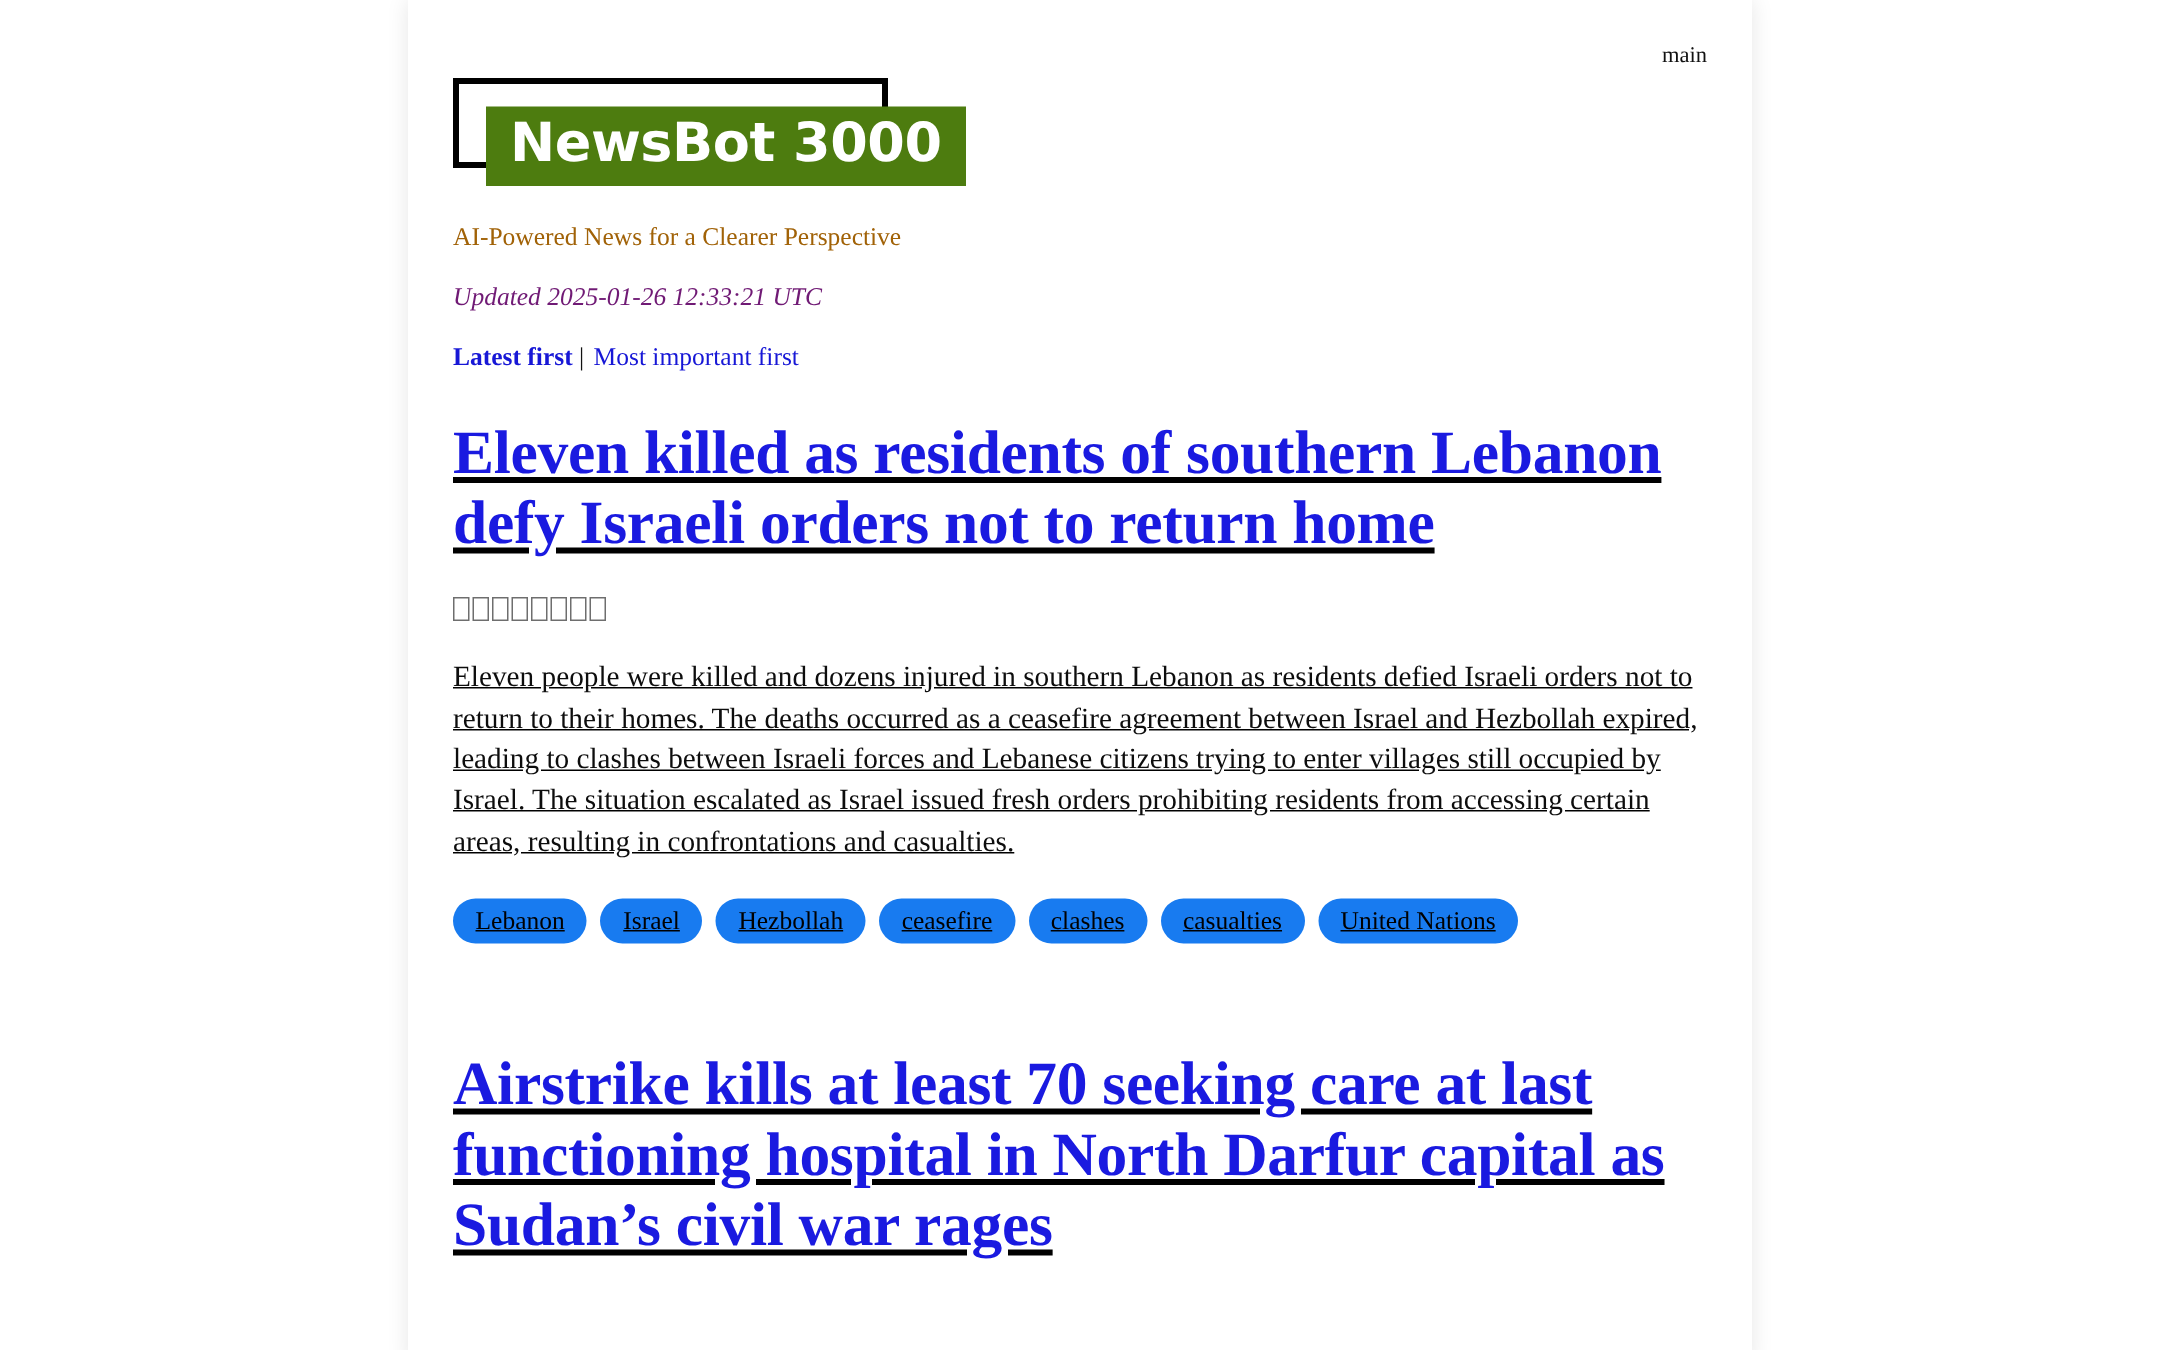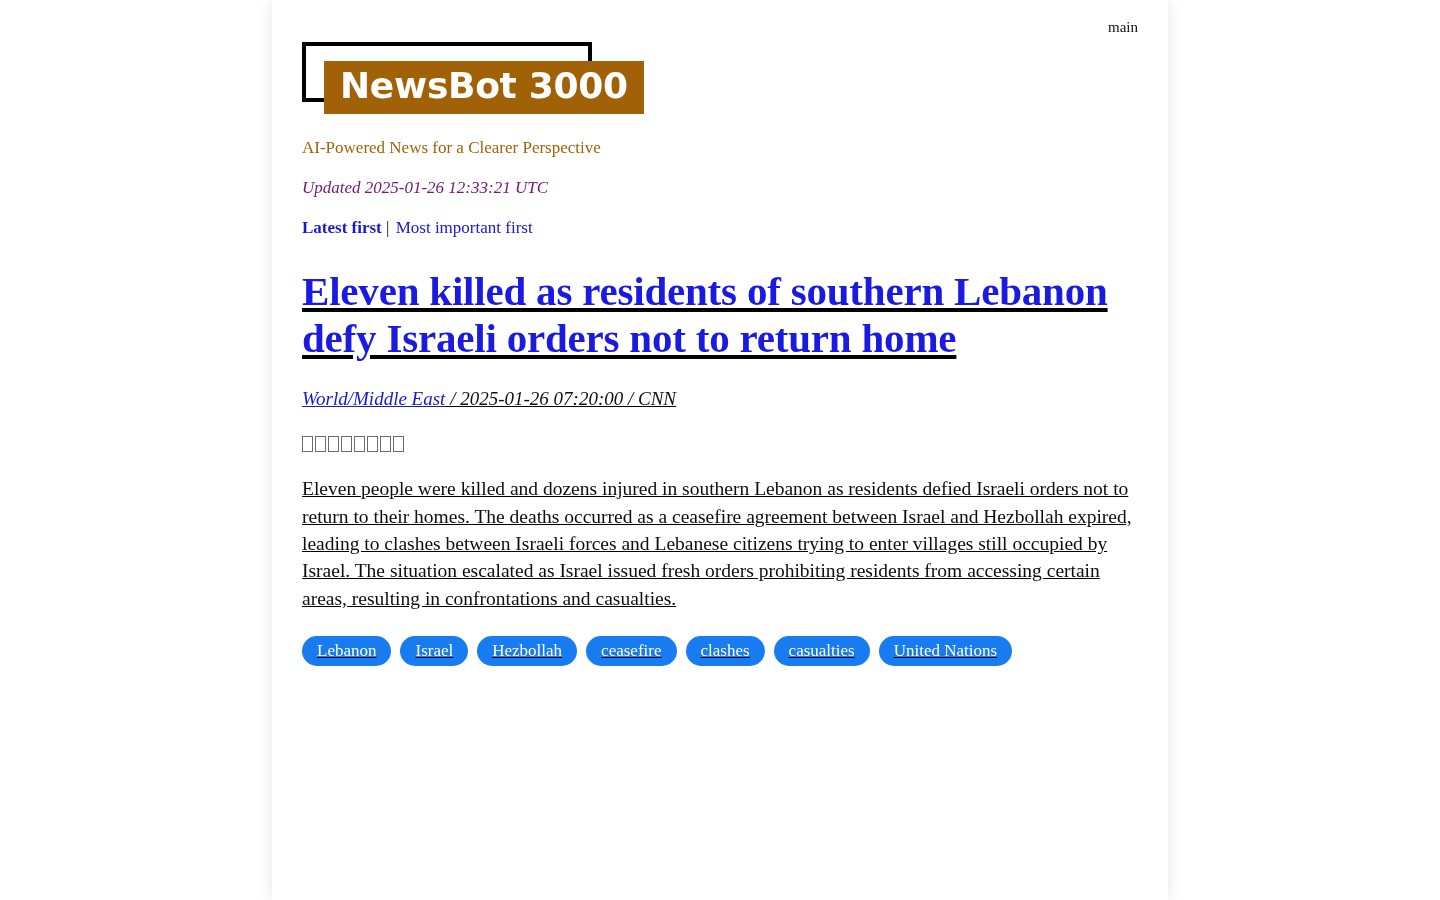--- a/index.html
+++ b/index.html
@@ -22,21 +22,21 @@
     min-height: 900px;
     background: #ffffff;
     box-shadow: 0 0 14px rgba(0,0,0,0.10);
     padding: 0 24px;
   }
 
   .branch-label {
     text-align: right;
     font-size: 15px;
     color: #111111;
-    padding-top: 18px;
+    padding-top: 28px;
     padding-right: 6px;
     line-height: 1.2;
   }
 
   
   .logo-wrap {
     position: relative;
     height: 86px;
     margin-top: 6px;
     margin-left: 6px;
@@ -47,21 +47,21 @@
     top: 0;
     width: 290px;
     height: 60px;
     background: #ffffff;
     border: 4px solid #000000;
   }
   .logo-front {
     position: absolute;
     left: 22px;
     top: 19px;
-    background: #a16207;
+    background: #4d7c0f;
     padding: 6px 16px 9px 16px;
   }
   .logo-text {
     font-family: "DejaVu Sans", "Liberation Sans", sans-serif;
     font-weight: bold;
     font-size: 36px;
     line-height: 1.05;
     color: #ffffff;
     letter-spacing: -0.3px;
     white-space: nowrap;
@@ -144,21 +144,21 @@
   }
 
   .tag-row {
     display: flex;
     flex-wrap: wrap;
     gap: 9px;
     margin-top: 18px;
   }
   .tag-pill {
     background: #187bf0;
-    color: #ffffff;
+    color: #000000;
     border-radius: 999px;
     padding: 4px 15px 5px 15px;
     font-size: 17px;
     line-height: 1.25;
     white-space: nowrap;
     cursor: pointer;
   }
 </style>
 </head>
 <body>
@@ -180,34 +180,34 @@
   <div class="sort-bar">
     <span class="sort-link active">Latest first</span>
     <span class="sort-sep">|</span>
     <span class="sort-link">Most important first</span>
   </div>
 
   <div class="articles">
 
     <div class="article">
       <h1 class="article-title">Eleven killed as residents of southern Lebanon defy Israeli orders not to return home</h1>
-      <div class="article-meta">
-        <span class="meta-cat">World/Middle East</span>
-        <span>/ 2025-01-26 07:20:00 / CNN</span>
-      </div>
       <div class="tofu-row">
         <span class="tofu"></span><span class="tofu"></span><span class="tofu"></span><span class="tofu"></span><span class="tofu"></span><span class="tofu"></span><span class="tofu"></span><span class="tofu"></span>
       </div>
       <p class="article-body">Eleven people were killed and dozens injured in southern Lebanon as residents defied Israeli orders not to return to their homes. The deaths occurred as a ceasefire agreement between Israel and Hezbollah expired, leading to clashes between Israeli forces and Lebanese citizens trying to enter villages still occupied by Israel. The situation escalated as Israel issued fresh orders prohibiting residents from accessing certain areas, resulting in confrontations and casualties.</p>
       <div class="tag-row">
         <span class="tag-pill">Lebanon</span>
         <span class="tag-pill">Israel</span>
         <span class="tag-pill">Hezbollah</span>
         <span class="tag-pill">ceasefire</span>
         <span class="tag-pill">clashes</span>
         <span class="tag-pill">casualties</span>
         <span class="tag-pill">United Nations</span>
       </div>
     </div>
 
+    <div class="article">
+      <h1 class="article-title">Airstrike kills at least 70 seeking care at last functioning hospital in North Darfur capital as Sudan’s civil war rages</h1>
+
+    </div>
 
   </div>
 </div>
 
 </body></html>

